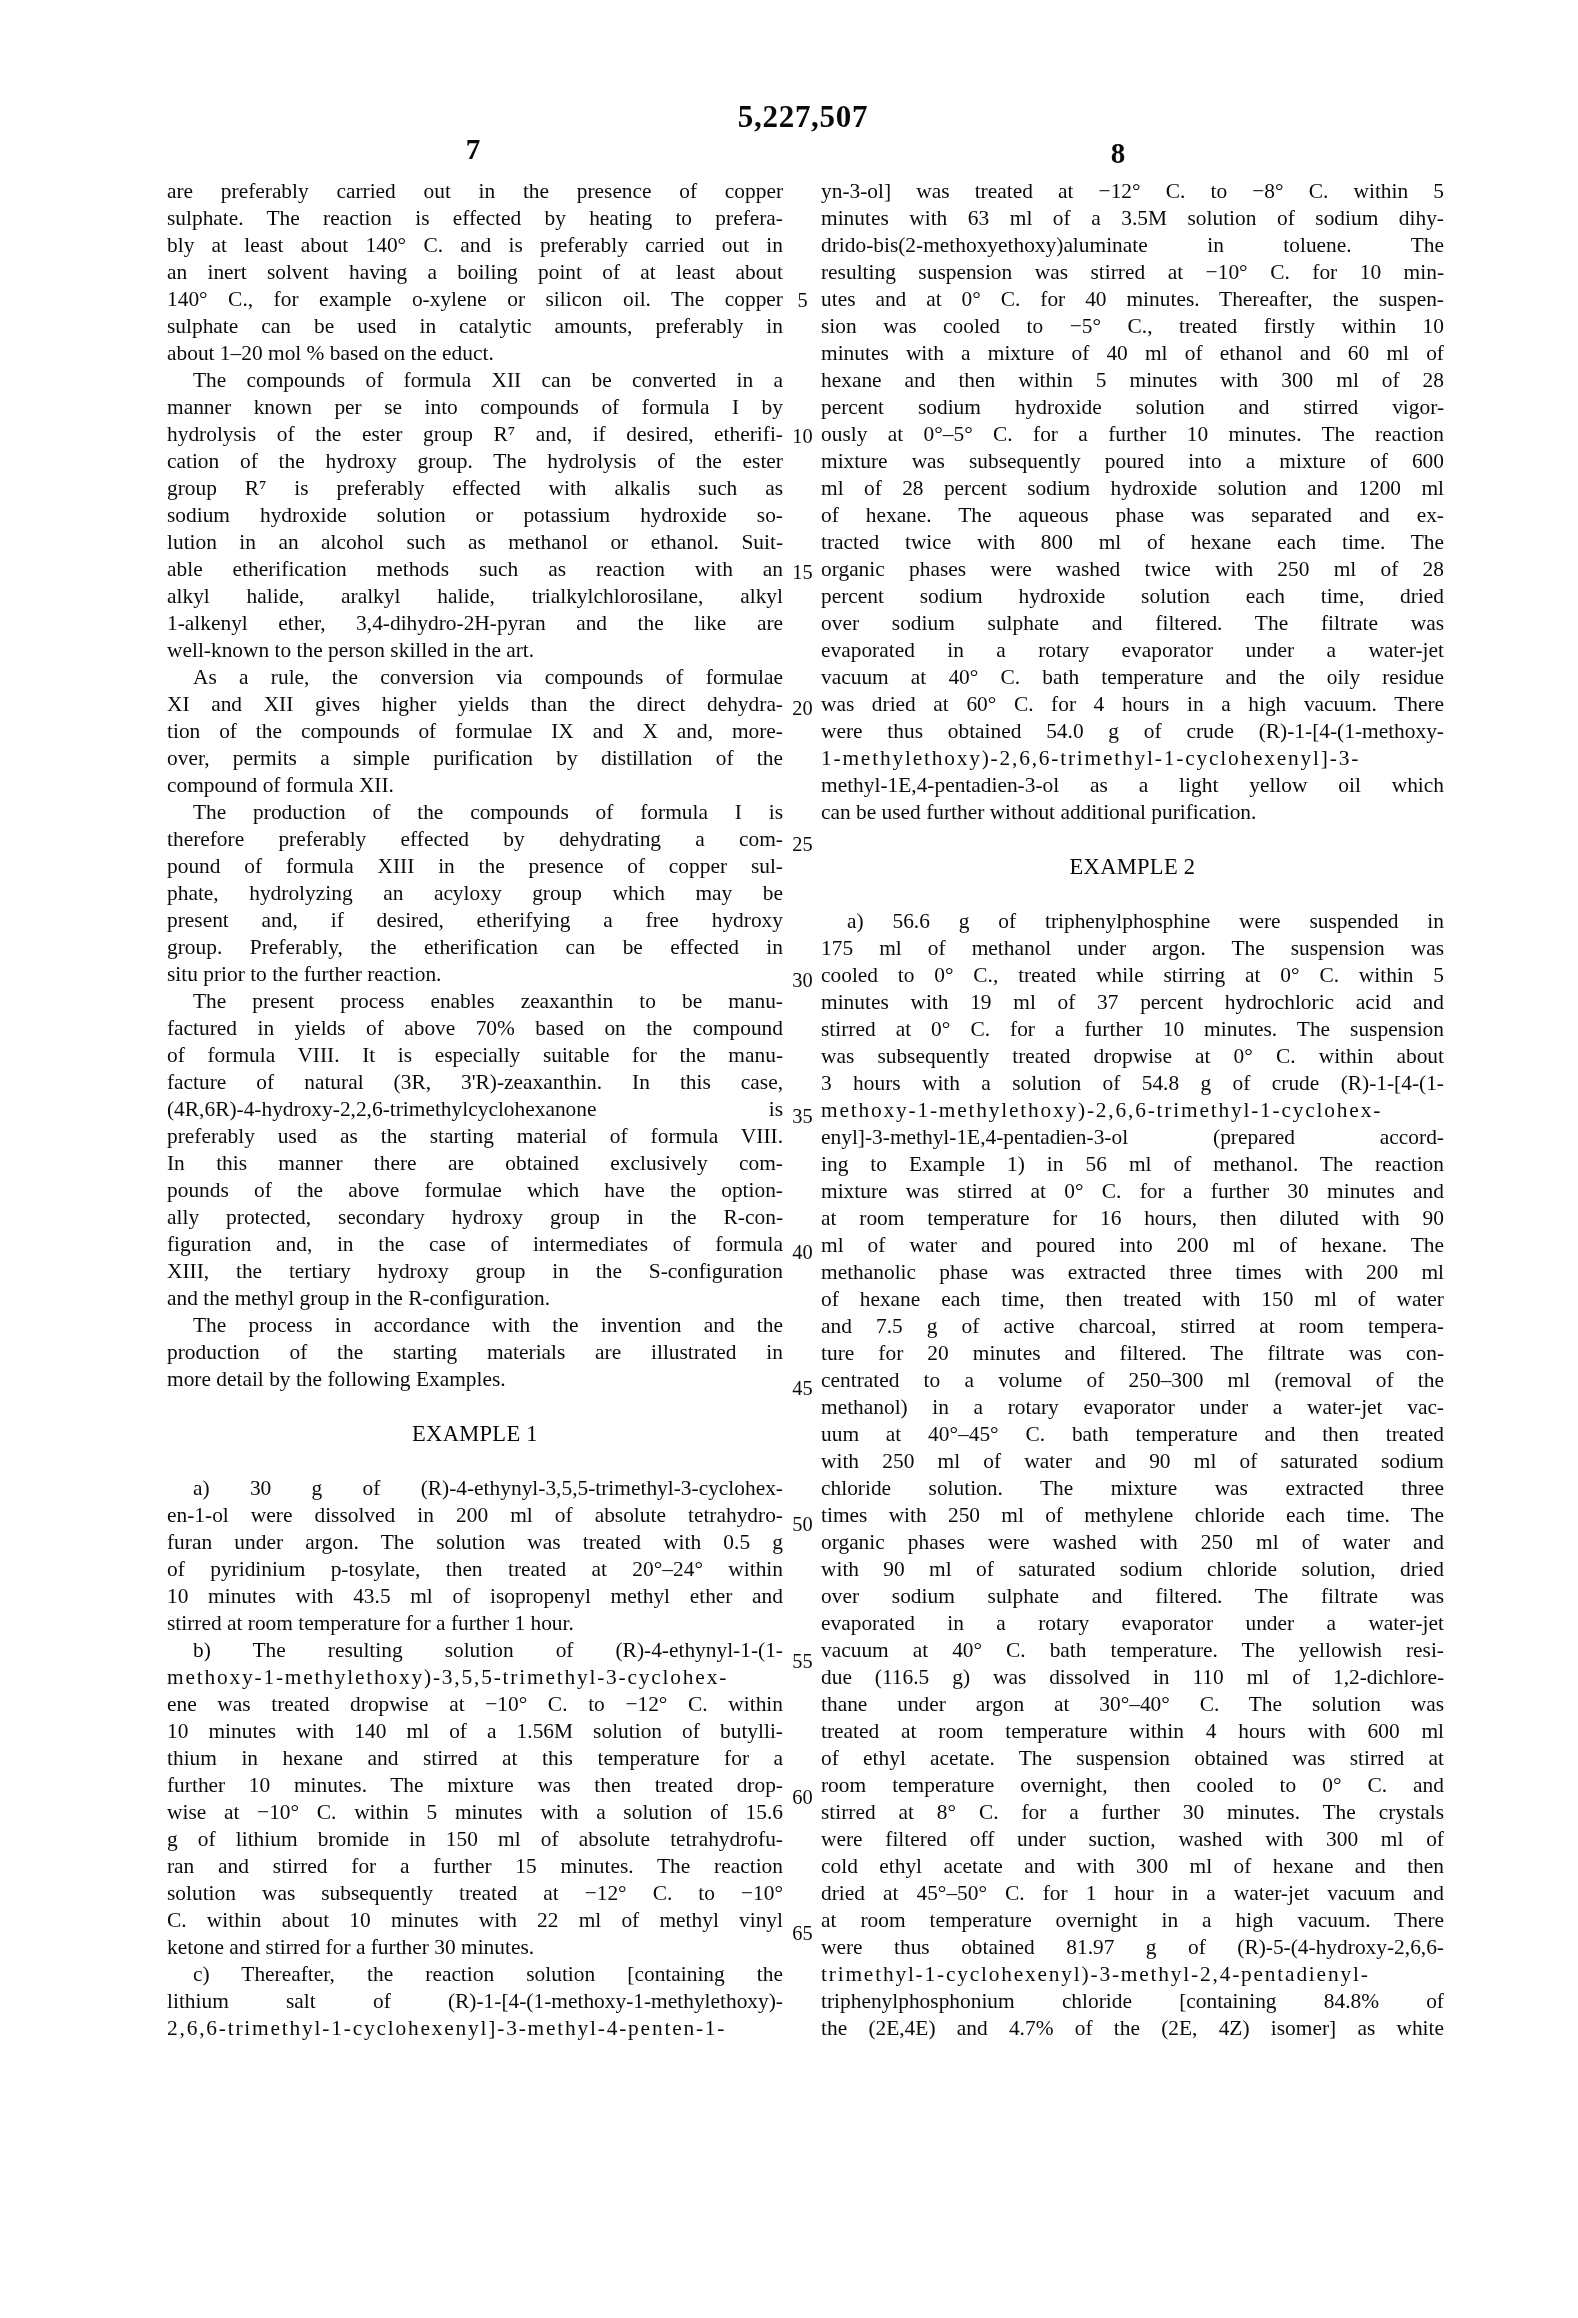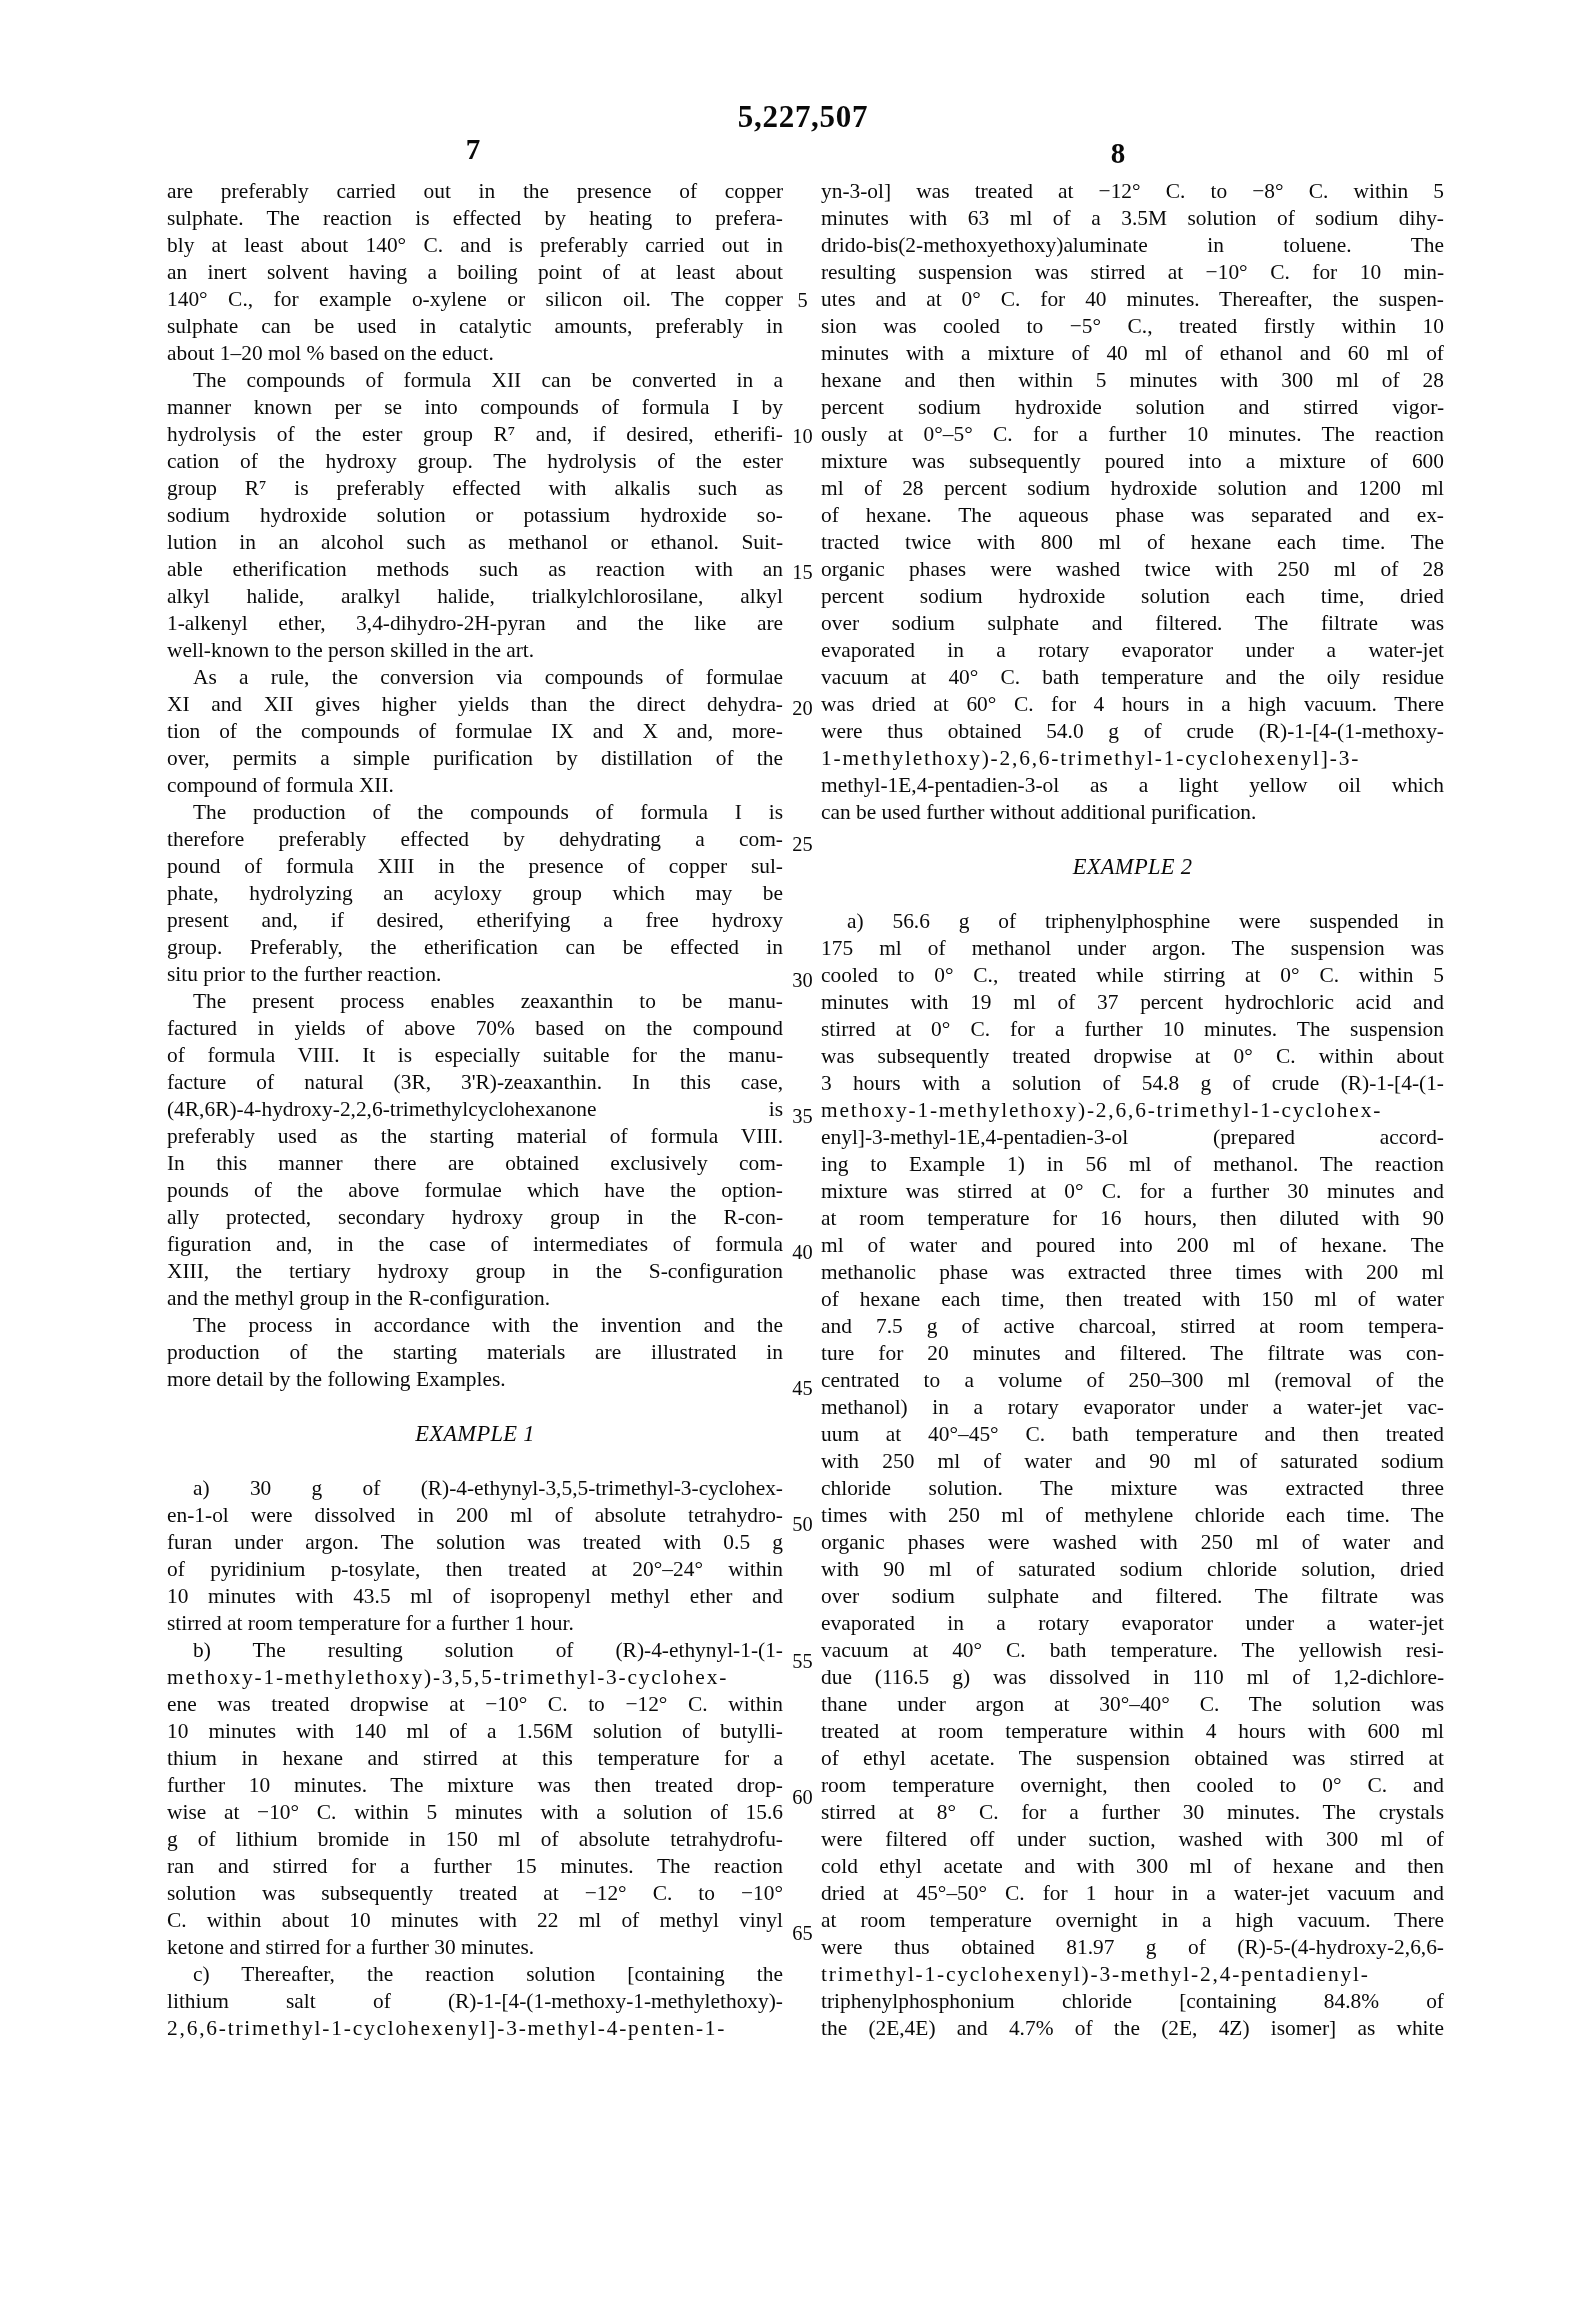--- a/index.html
+++ b/index.html
@@ -57,21 +57,20 @@
   .ln.l  { text-align-last: left; }       
   .ln.i  { text-indent: 26px; }           
   .ln.tr { letter-spacing: 1.8px; text-align-last: left; } 
   .ln.h  {                                 
     height: 82px;
     line-height: 82px;
     text-align: center;
     text-align-last: center;
     font-size: 22.5px;
     letter-spacing: 0.3px;
-    font-style: italic;
   }
 
   .gutter {
     position: absolute;
     top: 178px;
     left: 778px;
     width: 49px;
     font-size: 20.4px;
     line-height: 27px;
   }

